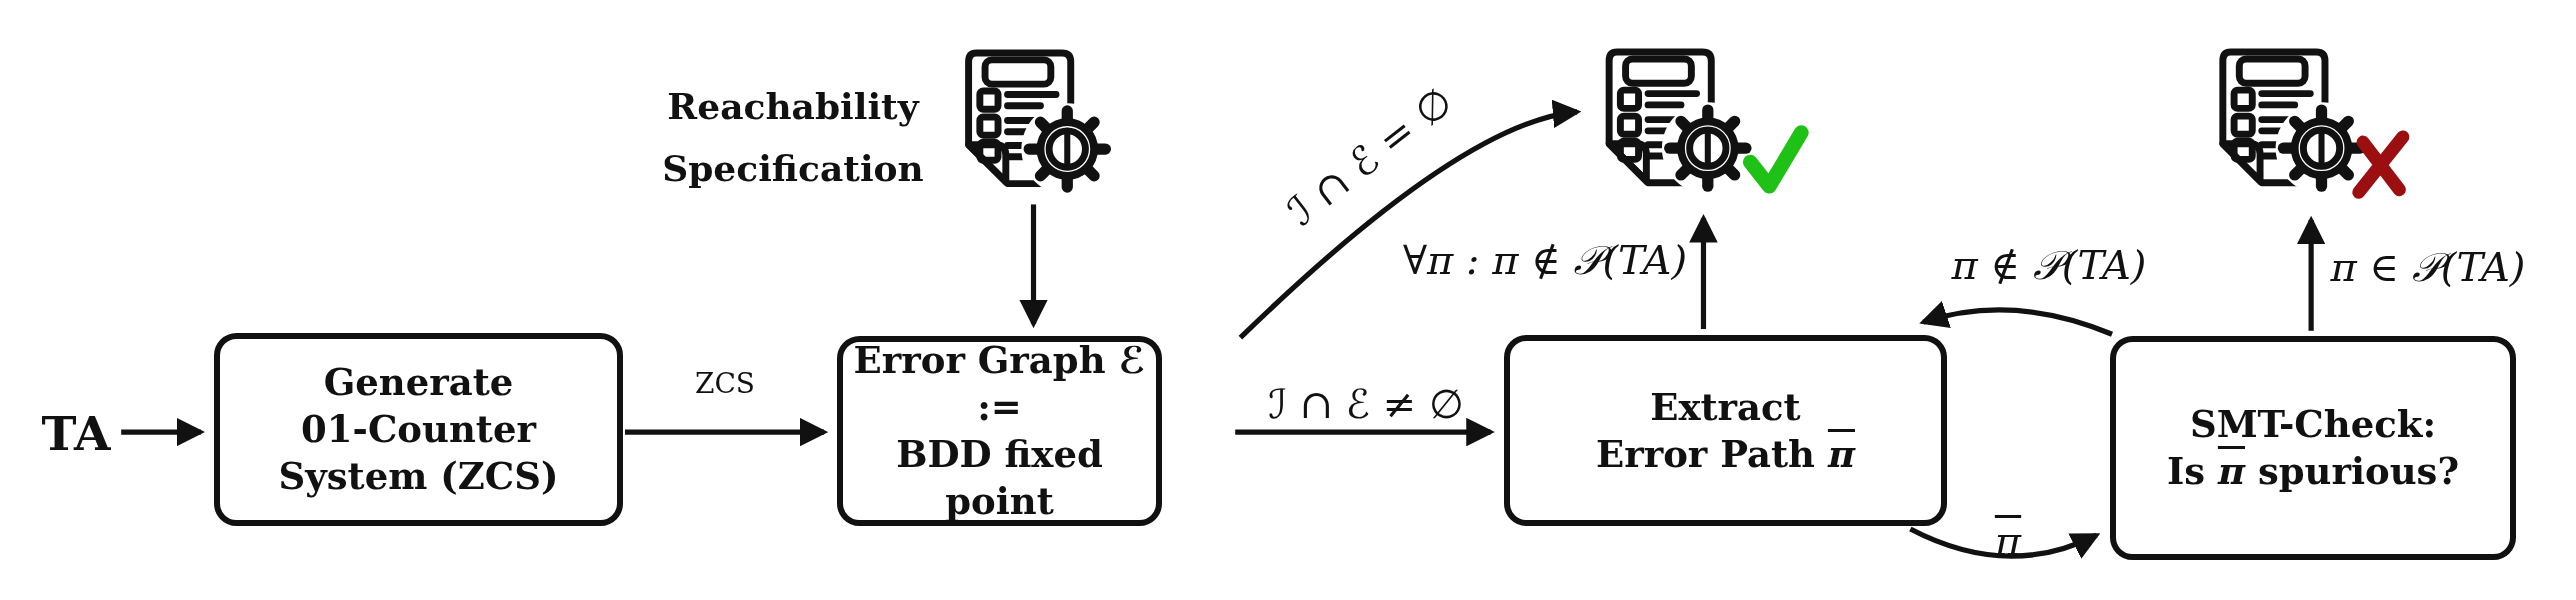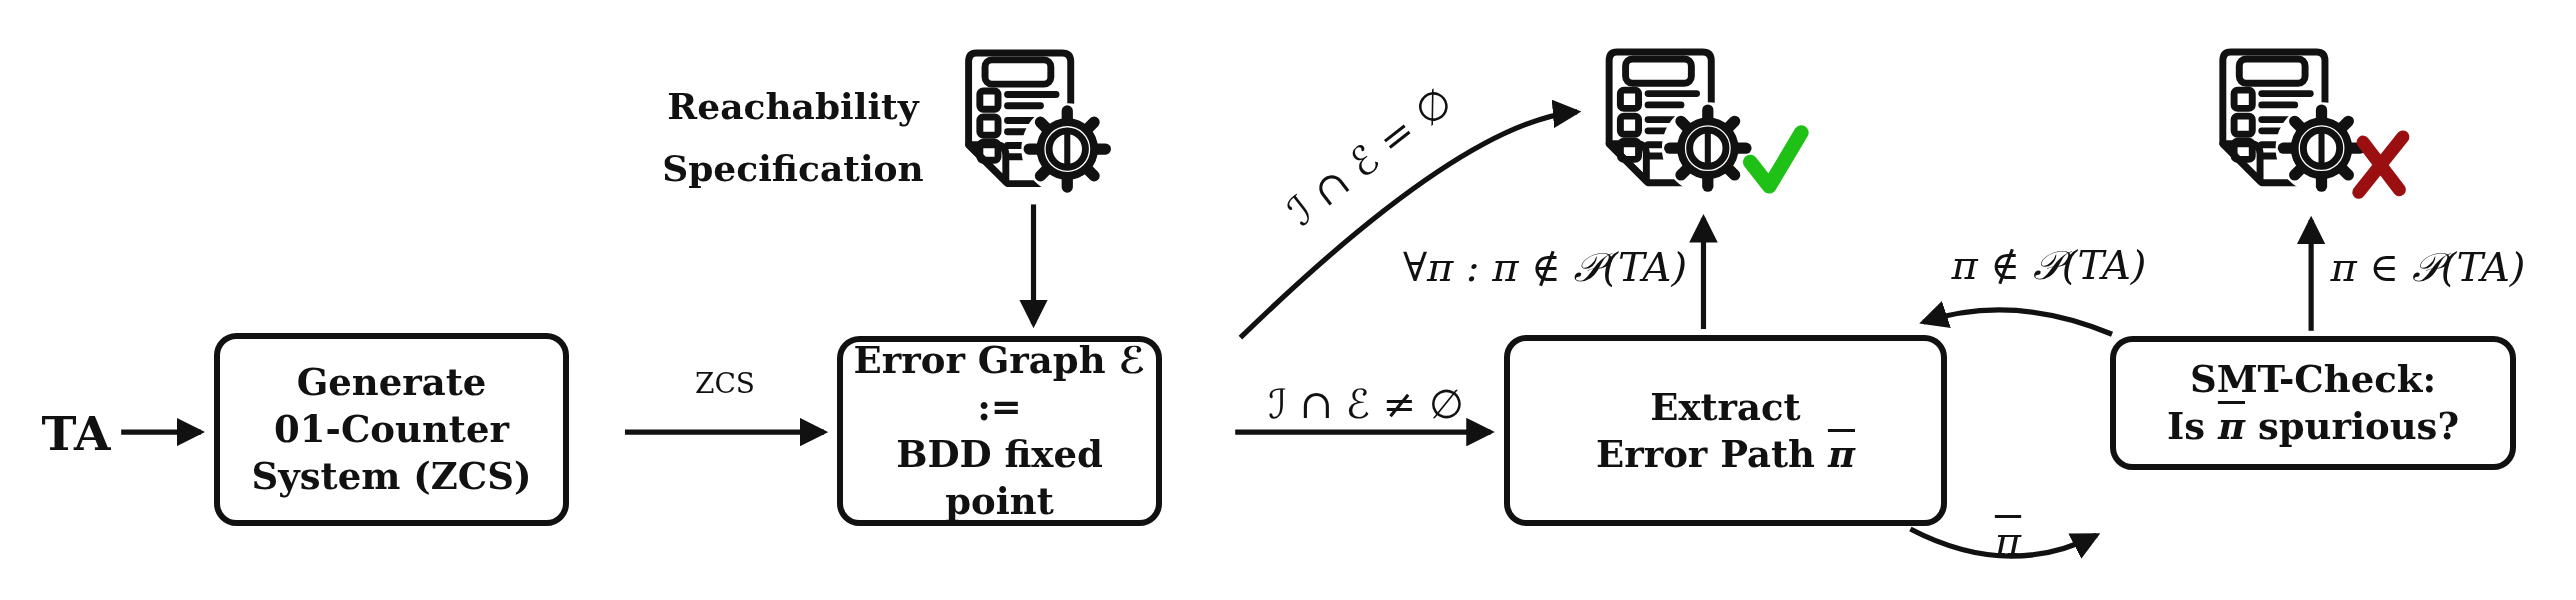--- a/index.html
+++ b/index.html
@@ -102,53 +102,53 @@
     <use href="#docgear" x="1118" y="57"></use>
     <use href="#docgear" x="1858" y="56"></use>
     <use href="#docgear" x="2567" y="56"></use>
 
     <path d="M2022 187 L 2044 215 L 2081 153" fill="none" stroke-width="17" stroke-linecap="round" stroke-linejoin="round" stroke="#1fc116"></path>
     <path d="M2730 164 L 2772 219 M2776 158 L 2725 222" fill="none" stroke-width="15" stroke-linecap="round" stroke="#9c0f10"></path>
   </svg>
 
   <div class="lbl big-io" style="left:76px;top:433px;">TA</div>
 
-  <div class="node" style="left:214px;top:333px;width:355px;height:193px;">
+  <div class="node" style="left:214px;top:333px;width:409px;height:193px;">
     <div>Generate</div>
     <div>01-Counter</div>
     <div>System (ZCS)</div>
   </div>
 
   <div class="node" style="left:837px;top:336px;width:325px;height:190px;">
     <div>Error Graph ℰ :=</div>
     <div>BDD fixed point</div>
   </div>
 
   <div class="node" style="left:1504px;top:335px;width:443px;height:191px;">
     <div>Extract</div>
     <div><span>Error Path </span><span class="obar" style="font-style:italic;">π</span></div>
   </div>
 
-  <div class="node" style="left:2110px;top:336px;width:406px;height:134px;">
+  <div class="node" style="left:2110px;top:336px;width:406px;height:224px;">
     <div>SMT-Check:</div>
     <div><span>Is </span><span class="obar" style="font-style:italic;">π</span><span> spurious?</span></div>
   </div>
 
   <div class="lbl spec-title" style="left:793px;top:137px;">
     <div>Reachability</div>
     <div>Specification</div>
   </div>
 
   <div class="lbl plain" style="left:725px;top:383px;font-size:28px;">ZCS</div>
 
   <div class="lbl math rot" style="left:1370px;top:156px;">ℐ ∩ ℰ = ∅</div>
 
   <div class="lbl math" style="left:1366px;top:404px;">ℐ ∩ ℰ ≠ ∅</div>
 
-  <div class="lbl math" style="left:1545px;top:267px;">∀π : π ∉ 𝒫(TA)</div>
+  <div class="lbl math" style="left:1545px;top:260px;">∀π : π ∉ 𝒫(TA)</div>
 
   <div class="lbl math" style="left:2005px;top:265px;margin-left:44px;">π ∉ 𝒫(TA)</div>
 
   <div class="lbl math" style="left:2428px;top:267px;">π ∈ 𝒫(TA)</div>
 
   <div class="lbl math obar" style="left:2008px;top:541px;">π</div>
 
 </div>
 
 

